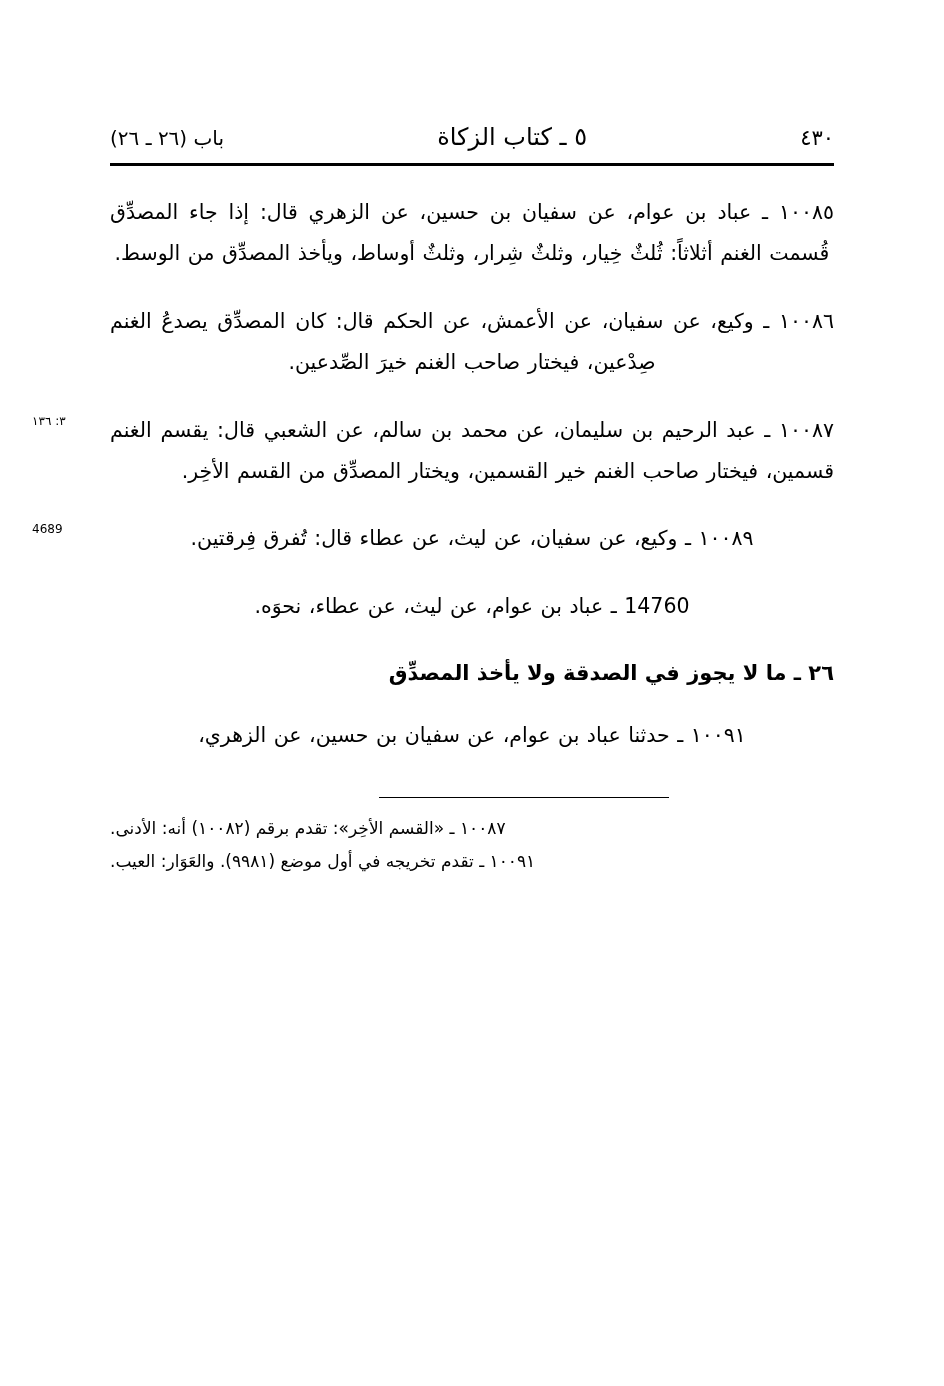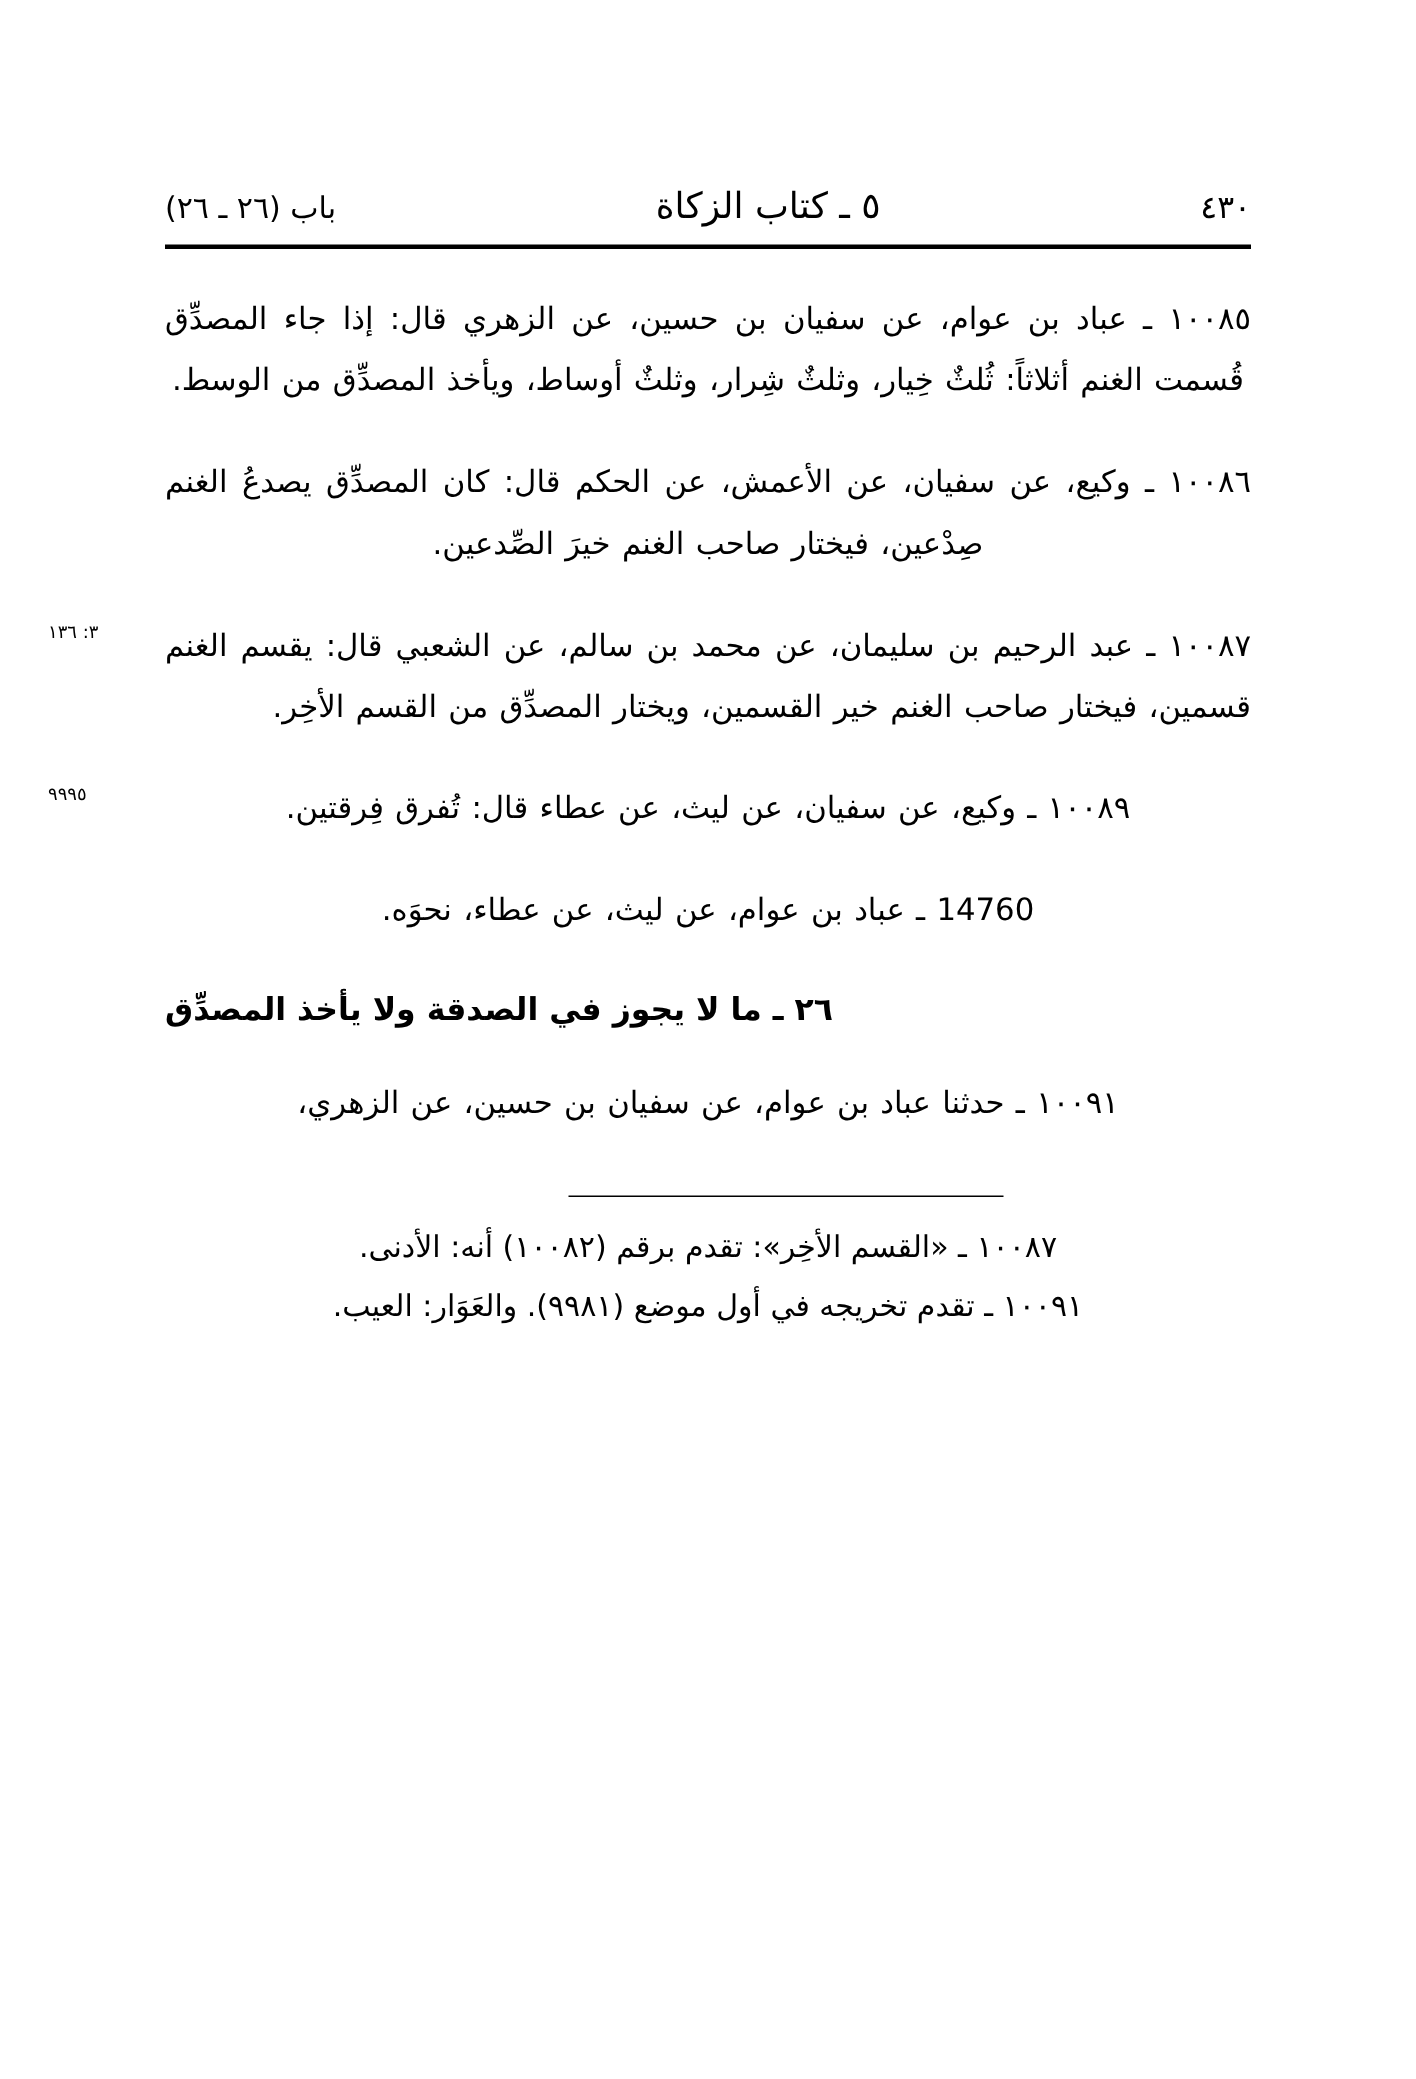--- a/index.html
+++ b/index.html
@@ -75,45 +75,45 @@
     top: 4px;
     width: 72px;
     font-size: 12px;
     text-align: left;
     direction: rtl;
     white-space: nowrap;
   }
 
   
   .section-heading {
-    text-align: left;
+    text-align: right;
     font-size: 21px;
     font-weight: bold;
     margin: 34px 0 30px 0;
     direction: rtl;
   }
 
   
   .footnote-sep {
     width: 290px;
     border: none;
     border-top: 1.6px solid #000;
     margin: 40px 0 14px auto;
     margin-right: 165px;
     height: 0;
   }
   .footnotes {
     direction: rtl;
     text-align: center;
   }
   .footnote {
-    font-size: 20px;
+    font-size: 17px;
     line-height: 1.95;
     direction: rtl;
-    text-align: center;
+    text-align: left;
   }
 </style>
 </head>
 <body>
 
 <div class="page">
   <div class="content">
 
     <div class="header">
       <span class="page-number">٤٣٠</span>
@@ -130,21 +130,21 @@
       <div class="para">١٠٠٨٦ ـ وكيع، عن سفيان، عن الأعمش، عن الحكم قال: كان المصدِّق يصدعُ الغنم صِدْعين، فيختار صاحب الغنم خيرَ الصِّدعين.</div>
     </div>
 
     <div class="para-row">
       <div class="margin-note">٣: ١٣٦</div>
       <div class="para last-right">١٠٠٨٧ ـ عبد الرحيم بن سليمان، عن محمد بن سالم، عن الشعبي قال: يقسم الغنم قسمين، فيختار صاحب الغنم خير القسمين، ويختار المصدِّق من القسم الأخِر.</div>
     </div>
 
 
     <div class="para-row">
-      <div class="margin-note">٩٩٩٥</div>
+      <div class="margin-note">4689</div>
       <div class="para">١٠٠٨٩ ـ وكيع، عن سفيان، عن ليث، عن عطاء قال: تُفرق فِرقتين.</div>
     </div>
 
     <div class="para-row">
       <div class="para">14760 ـ عباد بن عوام، عن ليث، عن عطاء، نحوَه.</div>
     </div>
 
     <div class="section-heading">٢٦ ـ ما لا يجوز في الصدقة ولا يأخذ المصدِّق</div>
 
     <div class="para-row">

